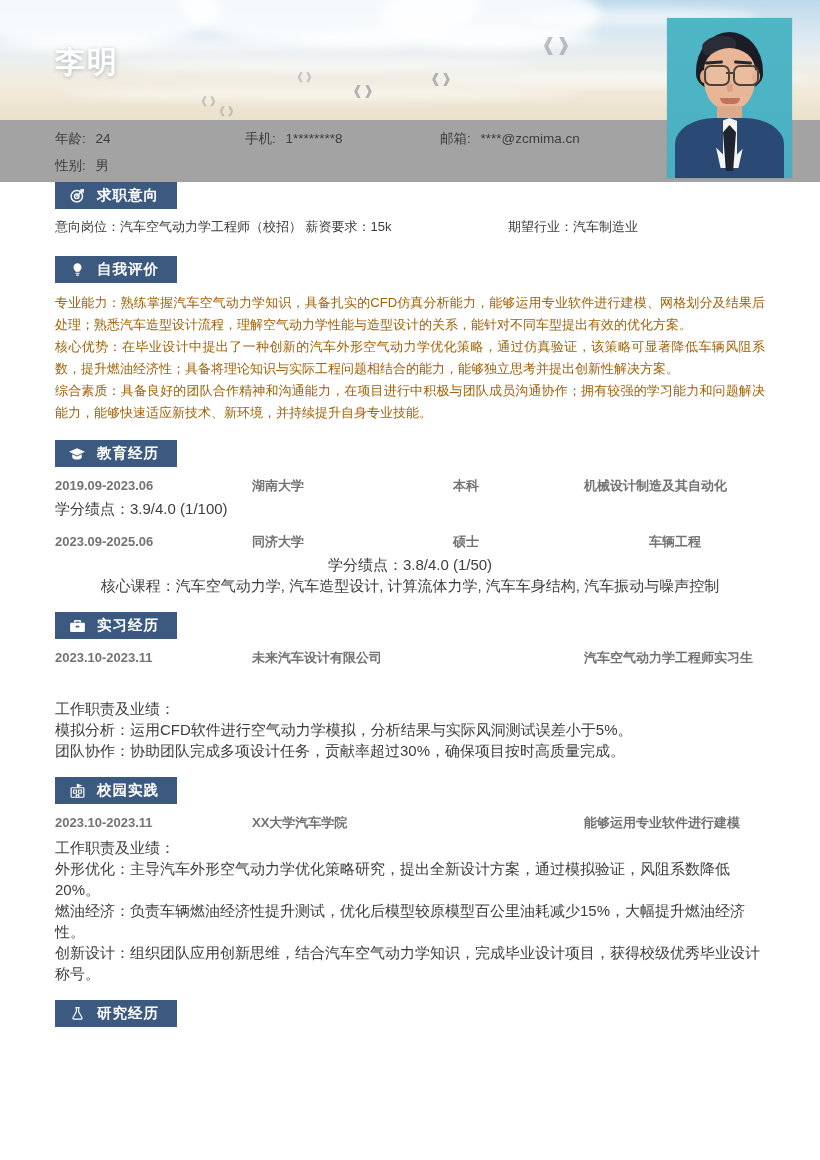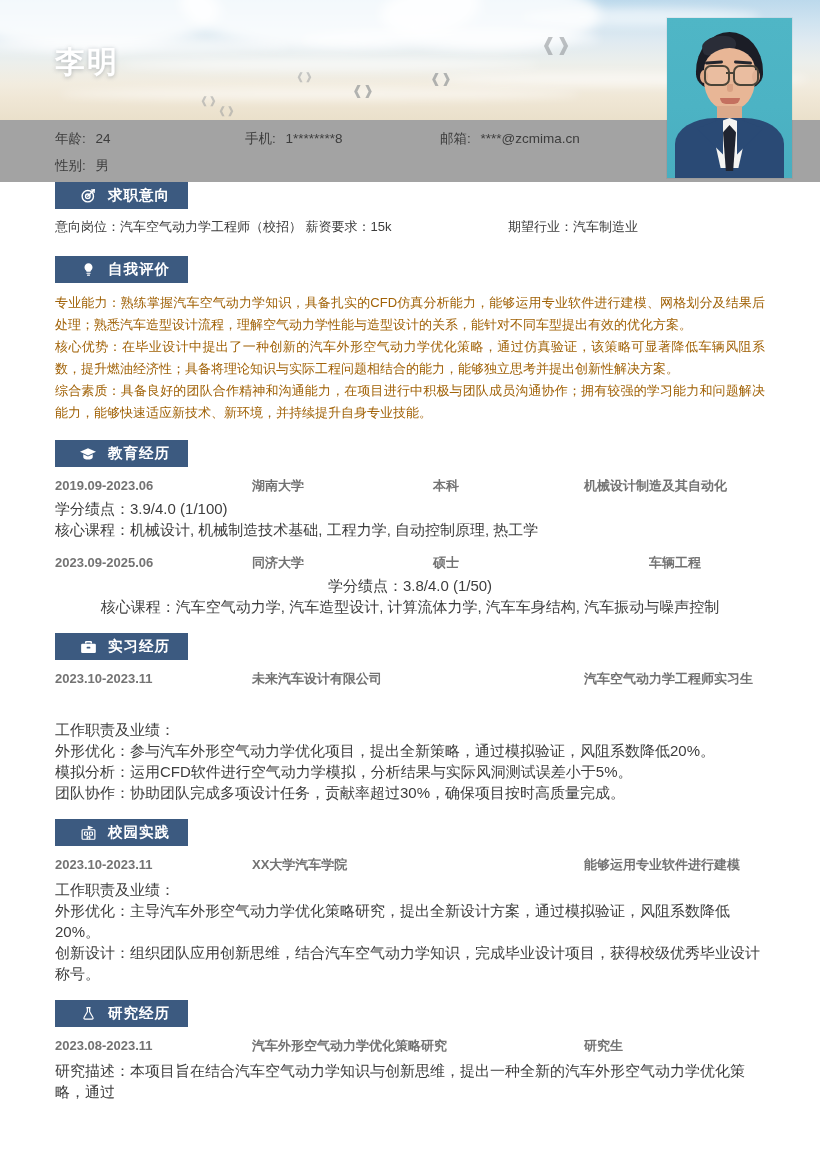--- a/index.html
+++ b/index.html
@@ -176,21 +176,21 @@
     padding: 0 55px 0 55px;
     position: relative;
   }
 
   .sec-head {
     display: inline-flex;
     align-items: center;
     background: #3c5a80;
     color: #ffffff;
     height: 27px;
-    padding: 0 18px 0 24px;
+    padding: 0 18px 0 13px;
     margin: 0 0 9px 0;
     box-sizing: border-box;
   }
   .sec-head .ic {
     width: 18px; height: 18px;
     margin-right: 11px;
     display: inline-flex; align-items: center; justify-content: center;
     flex: 0 0 auto;
   }
   .sec-head .ic svg { display:block; }
@@ -226,21 +226,21 @@
   .xrow {
     position: relative;
     font-size: 13px;
     font-weight: bold;
     color: #737373;
     line-height: 20px;
     min-height: 20px;
   }
   .xrow .c1 { position:absolute; left: 0;   top: 0; }
   .xrow .c2 { position:absolute; left: 197px; top: 0; }
-  .xrow .c3 { position:absolute; left: 378px; top: 0; }
+  .xrow .c3 { position:absolute; left: 398px; top: 0; }
   .xrow .c4 { position:absolute; left: 529px; top: 0; width: 182px; }
   .xrow.edu { height: 22px; }
   .xrow.work { height: 44px; }
   .xrow.work .c2 { left: 197px; }
   .xrow.work .c4 { left: 529px; }
   .xrow.camp { height: 24px; }
   .xrow.camp .c4 { left: 529px; }
   .xrow.res  { height: 24px; }
   .xrow.res .c2 { left: 197px; }
   .xrow.res .c3 { left: 529px; }
@@ -367,21 +367,20 @@
     </div>
 
     <div class="blk">
       <div class="xrow edu">
         <span class="c1">2019.09-2023.06</span>
         <span class="c2">湖南大学</span>
         <span class="c3">本科</span>
         <span class="c4">机械设计制造及其自动化</span>
       </div>
       <div class="sub">学分绩点：3.9/4.0 (1/100)</div>
-      <div class="sub">核心课程：机械设计, 机械制造技术基础, 工程力学, 自动控制原理, 热工学</div>
     </div>
 
     <div class="blk">
       <div class="xrow edu">
         <span class="c1">2023.09-2025.06</span>
         <span class="c2">同济大学</span>
         <span class="c3">硕士</span>
         <span class="c4">车辆工程</span>
       </div>
       <div class="sub">学分绩点：3.8/4.0 (1/50)</div>
@@ -402,21 +401,20 @@
     </div>
 
     <div>
       <div class="xrow work">
         <span class="c1">2023.10-2023.11</span>
         <span class="c2">未来汽车设计有限公司</span>
         <span class="c4">汽车空气动力学工程师实习生</span>
       </div>
       <div class="spacer6"></div>
       <div class="sub">工作职责及业绩：</div>
-      <div class="sub">外形优化：参与汽车外形空气动力学优化项目，提出全新策略，通过模拟验证，风阻系数降低20%。</div>
       <div class="sub">模拟分析：运用CFD软件进行空气动力学模拟，分析结果与实际风洞测试误差小于5%。</div>
       <div class="sub">团队协作：协助团队完成多项设计任务，贡献率超过30%，确保项目按时高质量完成。</div>
     </div>
   </div>
 
   <div class="sec">
     <div class="sec-head">
       <span class="ic">
         <svg width="17" height="16" viewBox="0 0 24 22" fill="none" stroke="#ffffff" stroke-width="1.7">
           <path d="M12 1.6 L12 4.2" stroke-linecap="round"></path>
@@ -431,38 +429,31 @@
     </div>
 
     <div>
       <div class="xrow camp">
         <span class="c1">2023.10-2023.11</span>
         <span class="c2">XX大学汽车学院</span>
         <span class="c4">能够运用专业软件进行建模</span>
       </div>
       <div class="sub">工作职责及业绩：</div>
       <div class="sub">外形优化：主导汽车外形空气动力学优化策略研究，提出全新设计方案，通过模拟验证，风阻系数降低20%。</div>
+      <div class="sub">燃油经济：负责车辆燃油经济性提升测试，优化后模型较原模型百公里油耗减少15%，大幅提升燃油经济性。</div>
       <div class="sub">创新设计：组织团队应用创新思维，结合汽车空气动力学知识，完成毕业设计项目，获得校级优秀毕业设计称号。</div>
     </div>
   </div>
 
   <div class="sec">
     <div class="sec-head">
       <span class="ic">
         <svg width="15" height="17" viewBox="0 0 24 24" fill="none" stroke="#ffffff" stroke-width="1.9">
           <path d="M9.4 2.6 h5.2" stroke-linecap="round"></path>
           <path d="M10.2 2.8 v6.4 L4.9 18.4 a1.7 1.7 0 0 0 1.5 2.6 h11.2 a1.7 1.7 0 0 0 1.5-2.6 L13.8 9.2 V2.8" stroke-linejoin="round"></path>
         </svg>
       </span>
       <span class="tt">研究经历</span>
     </div>
 
-    <div>
-      <div class="xrow res">
-        <span class="c1">2023.08-2023.11</span>
-        <span class="c2">汽车外形空气动力学优化策略研究</span>
-        <span class="c3">研究生</span>
-      </div>
-      <div class="sub">研究描述：本项目旨在结合汽车空气动力学知识与创新思维，提出一种全新的汽车外形空气动力学优化策略，通过</div>
-    </div>
   </div>
 
 </div>
 
 </body></html>

